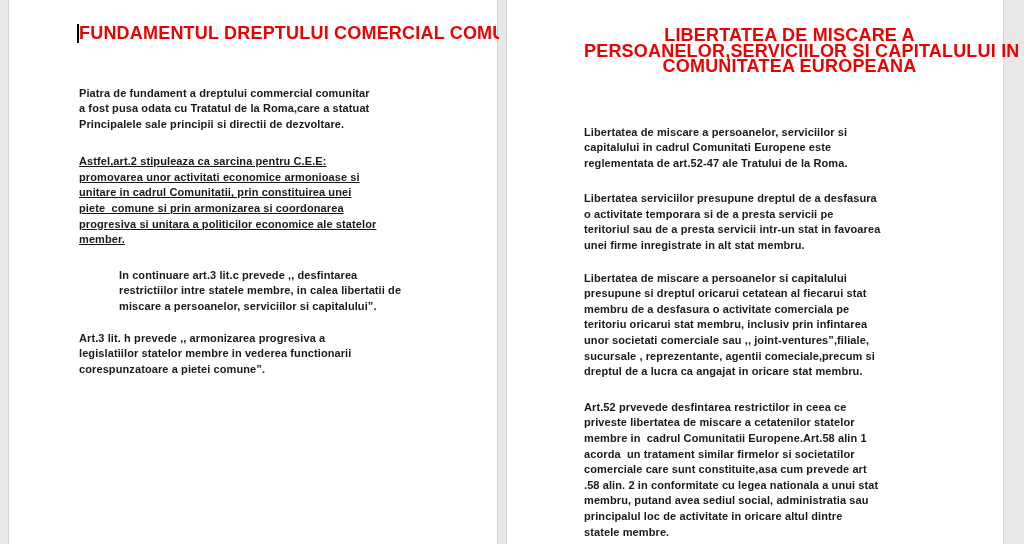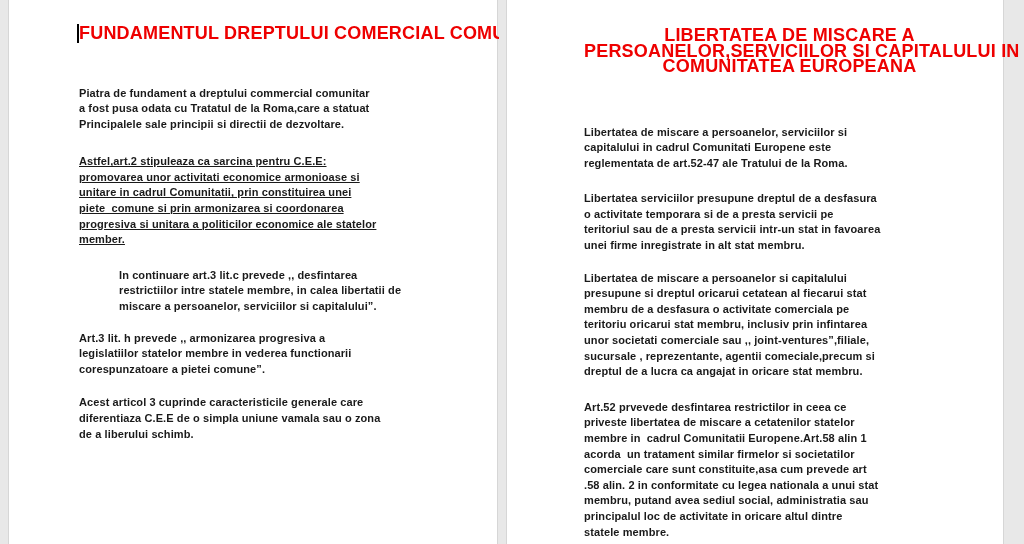--- a/index.html
+++ b/index.html
@@ -90,23 +90,20 @@
 unitare in cadrul Comunitatii, prin constituirea unei
 piete  comune si prin armonizarea si coordonarea
 progresiva si unitara a politicilor economice ale statelor
 member.</div>
     <div class="para lp-p3">In continuare art.3 lit.c prevede ,, desfintarea
 restrictiilor intre statele membre, in calea libertatii de
 miscare a persoanelor, serviciilor si capitalului”.</div>
     <div class="para lp-p4">Art.3 lit. h prevede ,, armonizarea progresiva a
 legislatiilor statelor membre in vederea functionarii
 corespunzatoare a pietei comune”.</div>
-    <div class="para lp-p5">Acest articol 3 cuprinde caracteristicile generale care
-diferentiaza C.E.E de o simpla uniune vamala sau o zona
-de a liberului schimb.</div>
   </div>
 
   <div class="page-gap"></div>
 
   <div class="page page-right">
     <div class="doc-title">LIBERTATEA DE MISCARE A
 PERSOANELOR,SERVICIILOR SI CAPITALULUI IN
 COMUNITATEA EUROPEANA</div>
     <div class="para rp-p1">Libertatea de miscare a persoanelor, serviciilor si
 capitalului in cadrul Comunitati Europene este

